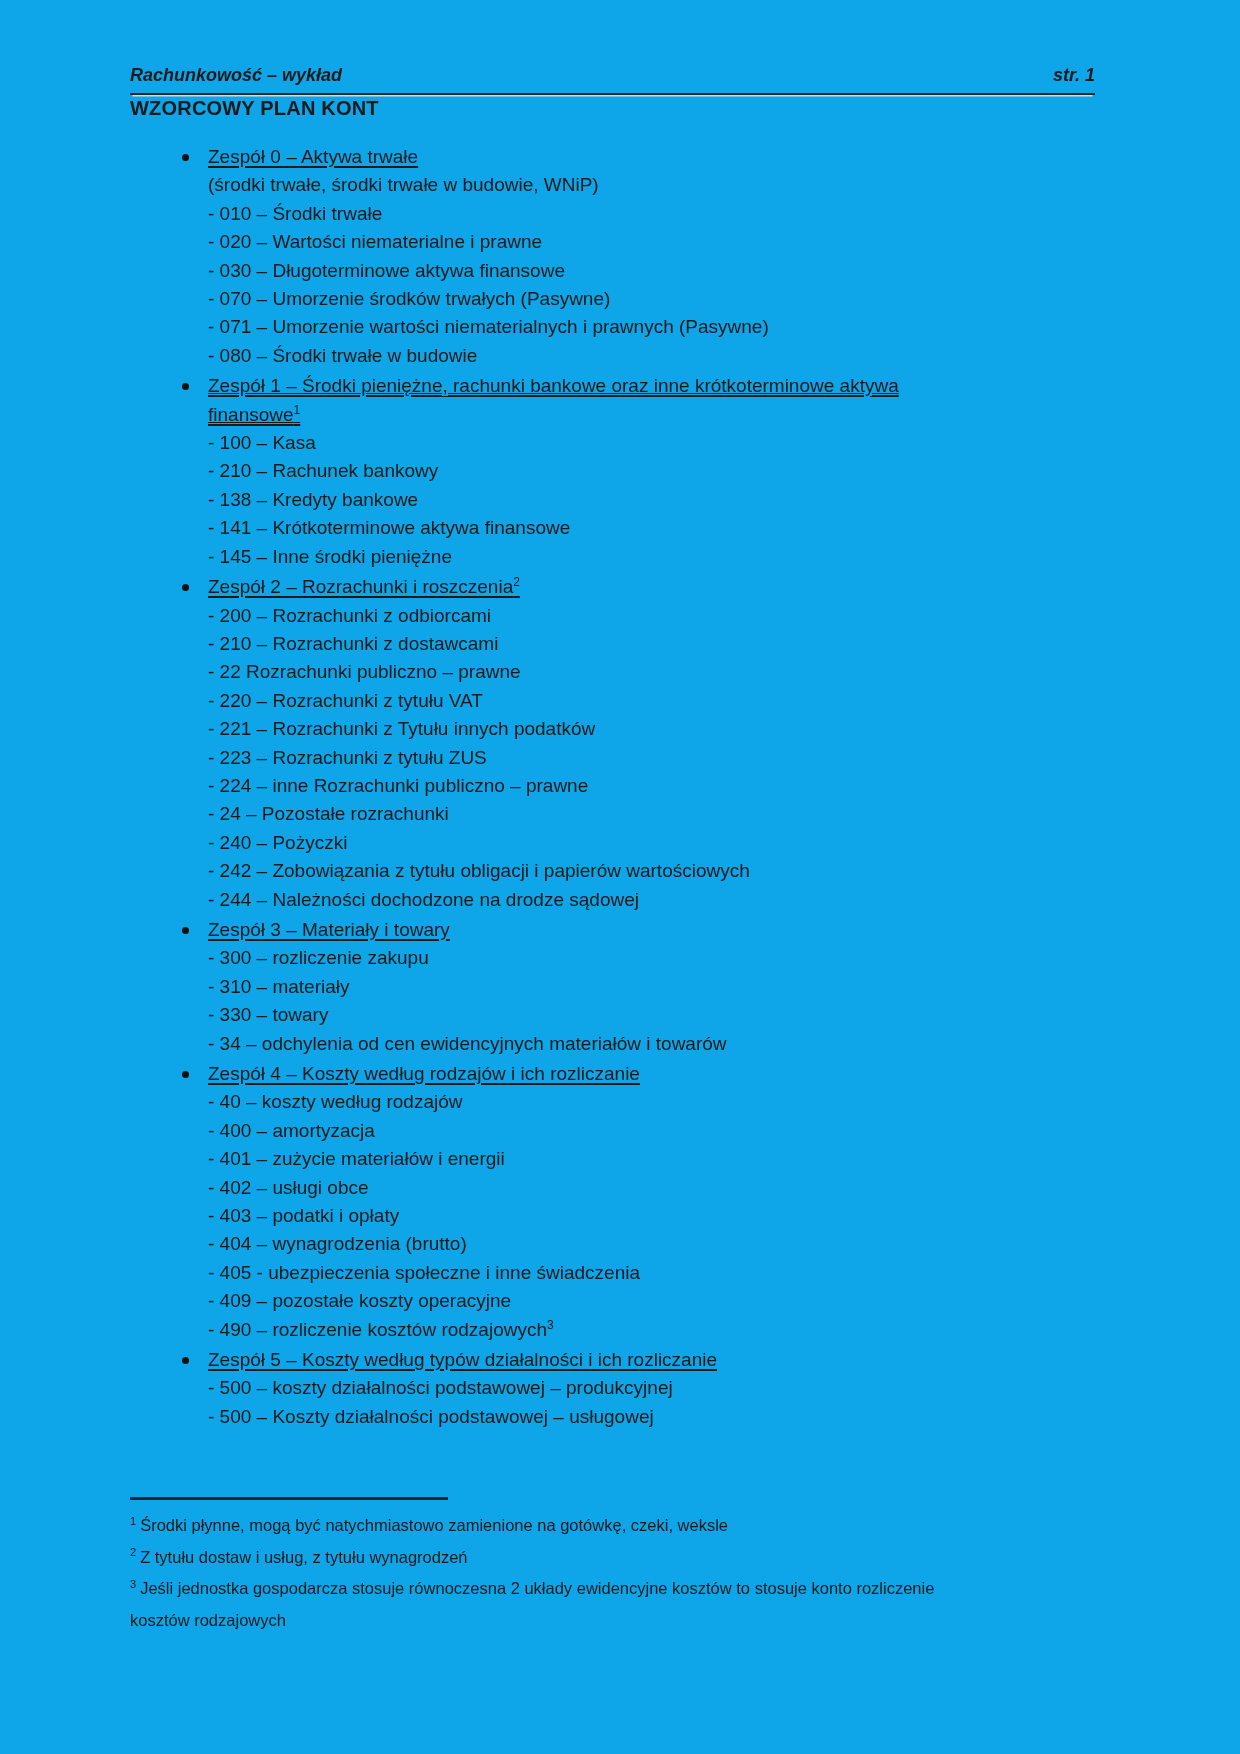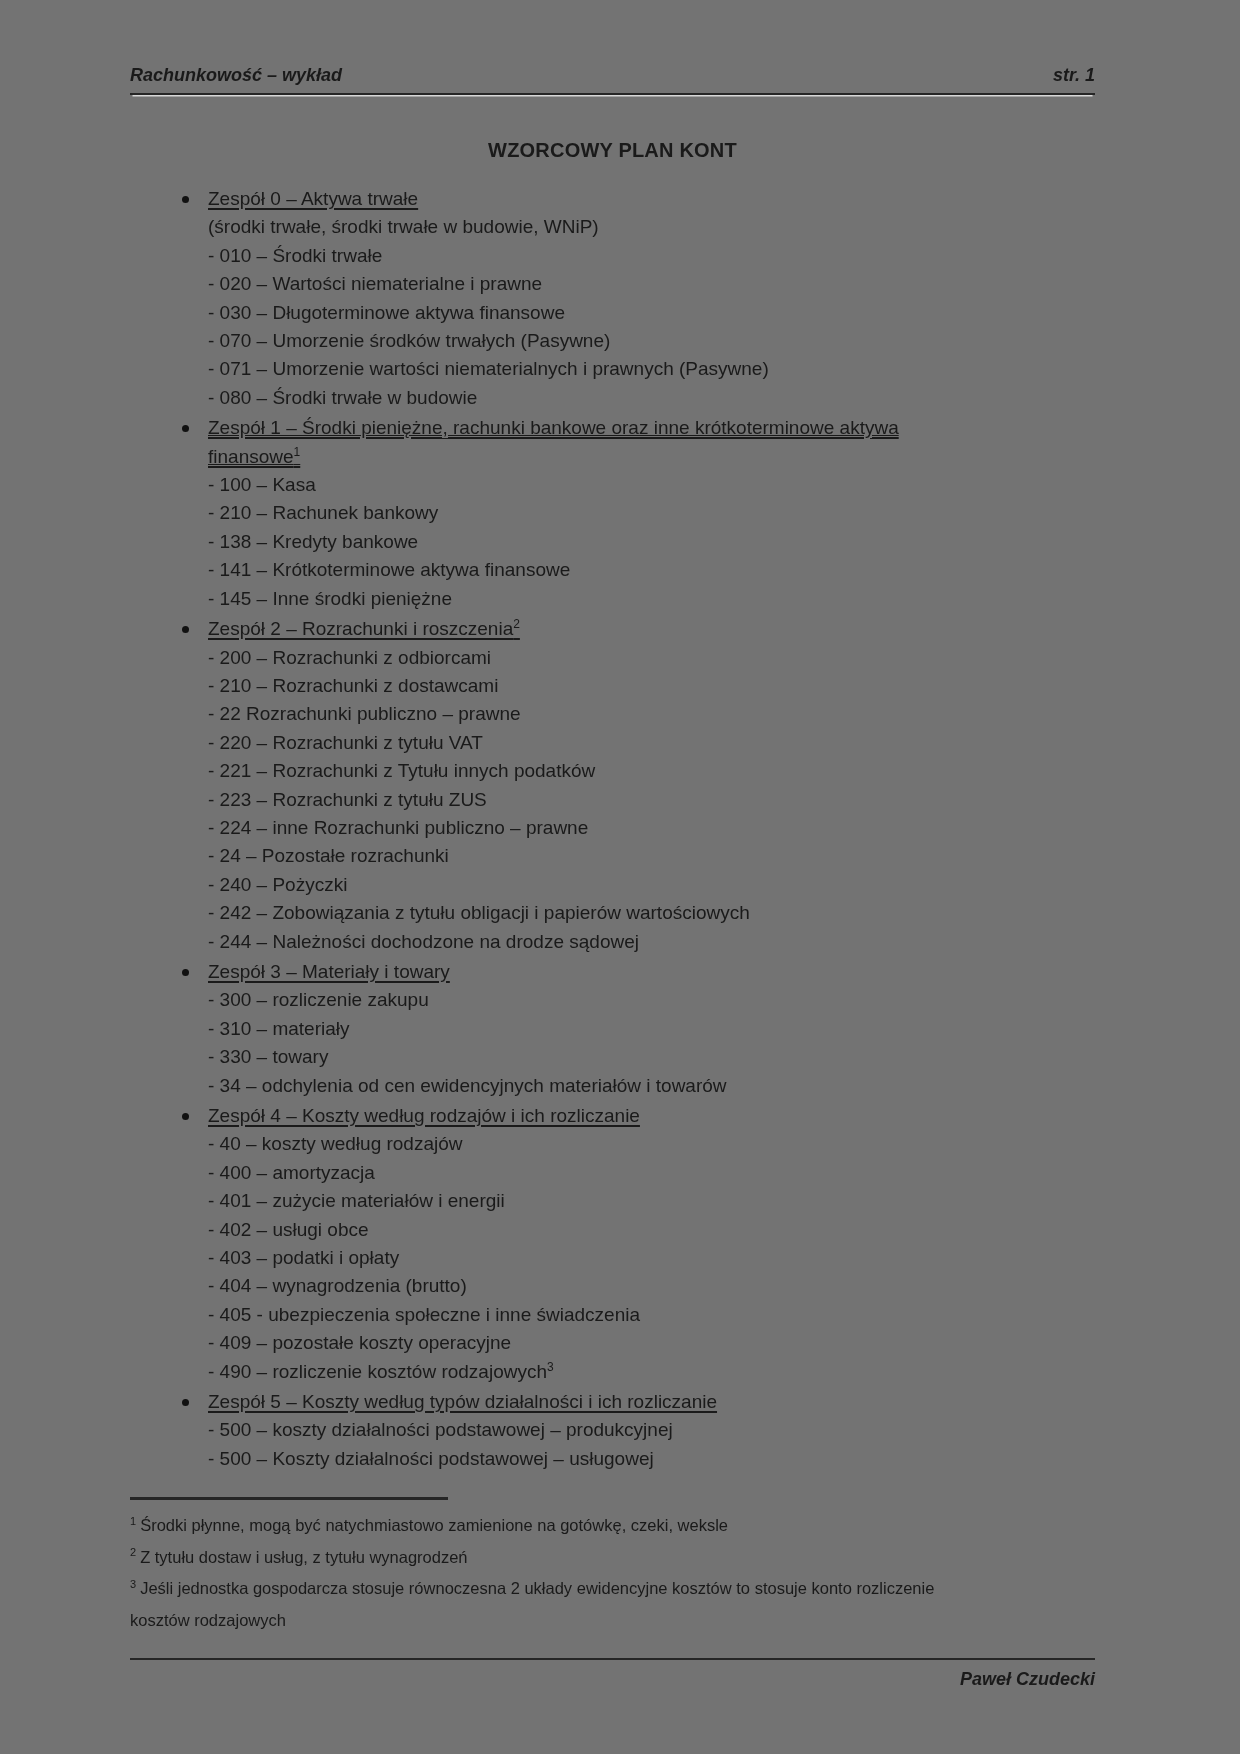--- a/index.html
+++ b/index.html
@@ -1,40 +1,39 @@
 <!DOCTYPE html>
 <html lang="pl"><head>
 <meta charset="utf-8">
 <style>
   html,body{margin:0;padding:0;background:#ffffff;}
   .page{
     position:relative;
     width:1240px;height:1754px;
-    background:#737373;
+    background:#0ea5e9;
     font-family:"Liberation Sans","DejaVu Sans",sans-serif;
     color:#1a1a1a;
     overflow:hidden;
   }
   .content{position:absolute;left:130px;right:145px;top:0;}
 
   
   .page-header{
     padding-top:64px;
     display:flex;justify-content:space-between;align-items:flex-end;
     font-size:18px;font-weight:bold;font-style:italic;
     line-height:22px;
     padding-bottom:7px;
     border-bottom:2.5px solid #262626;
     box-shadow:0 4px 0 -2.5px #d8d8d8;
   }
 
   
   .doc-title{
-    margin-top:42px;
-    text-align:center;
+    text-align:left;
     font-size:20px;font-weight:bold;
     line-height:26px;
     letter-spacing:.2px;
   }
 
   
   .plan-list{margin-top:22px;}
   .section + .section{margin-top:2px;}
   .row{
     position:relative;
@@ -177,17 +176,13 @@
 
   <div class="footnotes">
     <div class="fn-rule"></div>
     <div class="footnote"><sup class="fsup">1</sup><span>Środki płynne, mogą być natychmiastowo zamienione na gotówkę, czeki, weksle</span></div>
     <div class="footnote"><sup class="fsup">2</sup><span>Z tytułu dostaw i usług, z tytułu wynagrodzeń</span></div>
     <div class="footnote"><sup class="fsup">3</sup><span>Jeśli jednostka gospodarcza stosuje równoczesna 2 układy ewidencyjne kosztów to stosuje konto rozliczenie</span>
       <div class="fn-cont">kosztów rodzajowych</div>
     </div>
   </div>
 
-  <div class="page-footer">
-    <div class="footer-rule"></div>
-    <div class="footer-author">Paweł Czudecki</div>
-  </div>
 </div>
 
 </body></html>

